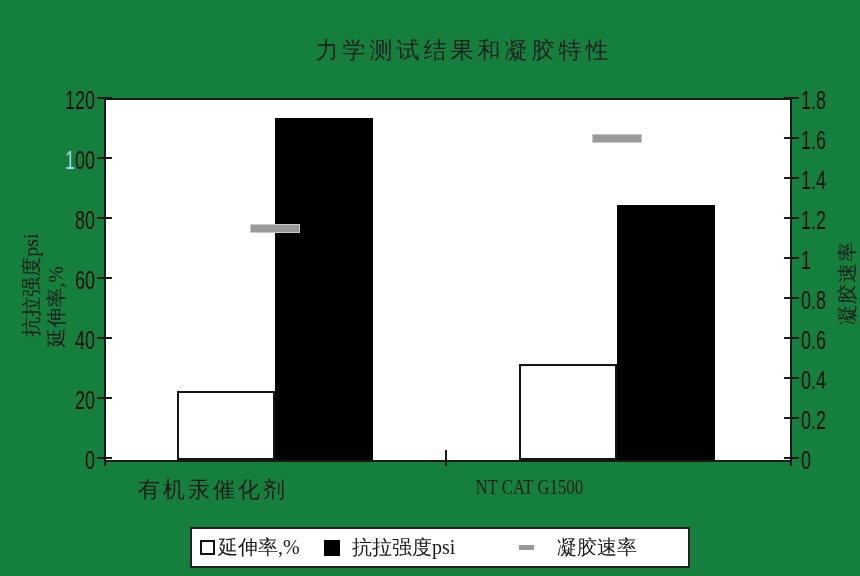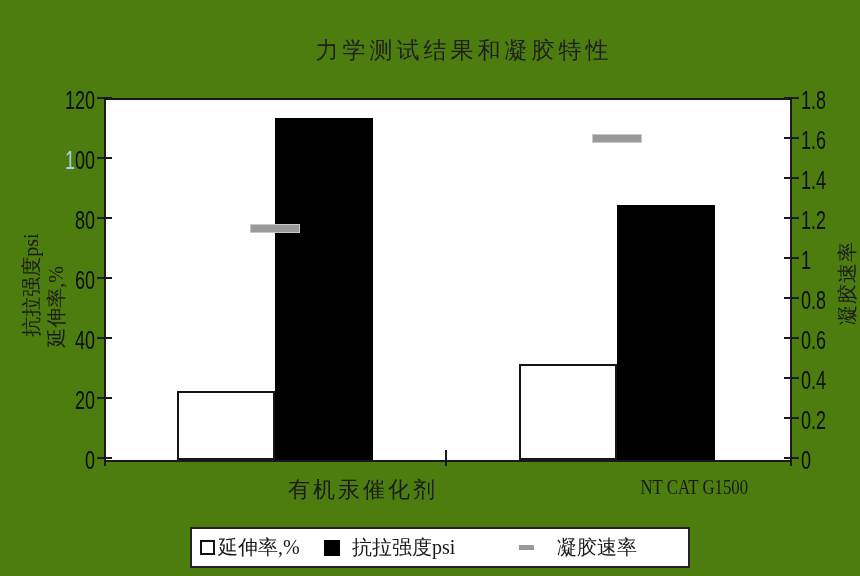--- a/index.html
+++ b/index.html
@@ -1,17 +1,17 @@
 <!DOCTYPE html>
 <html><head>
 <meta charset="utf-8">
 <style>
   html,body{margin:0;padding:0;background:#ffffff;}
   #chart{
-    position:relative;width:860px;height:576px;background:#4d7c0f;
+    position:relative;width:860px;height:576px;background:#15803d;
     font-family:"Liberation Serif","DejaVu Serif",serif;color:#1a1a1a;overflow:hidden;
   }
   
   #title{
     position:absolute;left:34px;top:35px;width:860px;text-align:center;
     font-size:23px;letter-spacing:4px;color:#1f1f1f;white-space:nowrap;
   }
   
   #plot{
     position:absolute;left:104px;top:98px;width:688px;height:364px;
@@ -36,21 +36,21 @@
     transform:translate(-50%,-50%) rotate(-90deg);
     font-size:20px;line-height:25px;text-align:center;white-space:nowrap;
   }
   #ytitle-left .line2{position:relative;left:-22px;}
   #ytitle-right{
     position:absolute;left:847px;top:283px;
     transform:translate(-50%,-50%) rotate(-90deg);
     font-size:20px;letter-spacing:1px;white-space:nowrap;
   }
   
-  .cat{position:absolute;top:475px;width:300px;text-align:right;white-space:nowrap;}
+  .cat{position:absolute;top:475px;width:300px;text-align:left;white-space:nowrap;}
   #cat-0{left:138px;font-size:22px;letter-spacing:3px;}
   #cat-1{left:462px;font-family:Liberation Serif, serif;font-size:21px;}
   #cat-1 .squeeze{display:inline-block;transform:scaleX(.8);transform-origin:50% 50%;}
   
   #legend{
     position:absolute;left:190px;top:527px;width:500px;height:41px;
     border:2px solid #222222;box-sizing:border-box;background:#ffffff;
   }
   .litem{position:absolute;top:0;height:100%;display:flex;align-items:center;font-size:20px;white-space:nowrap;}
   #li-0{left:8px;}

